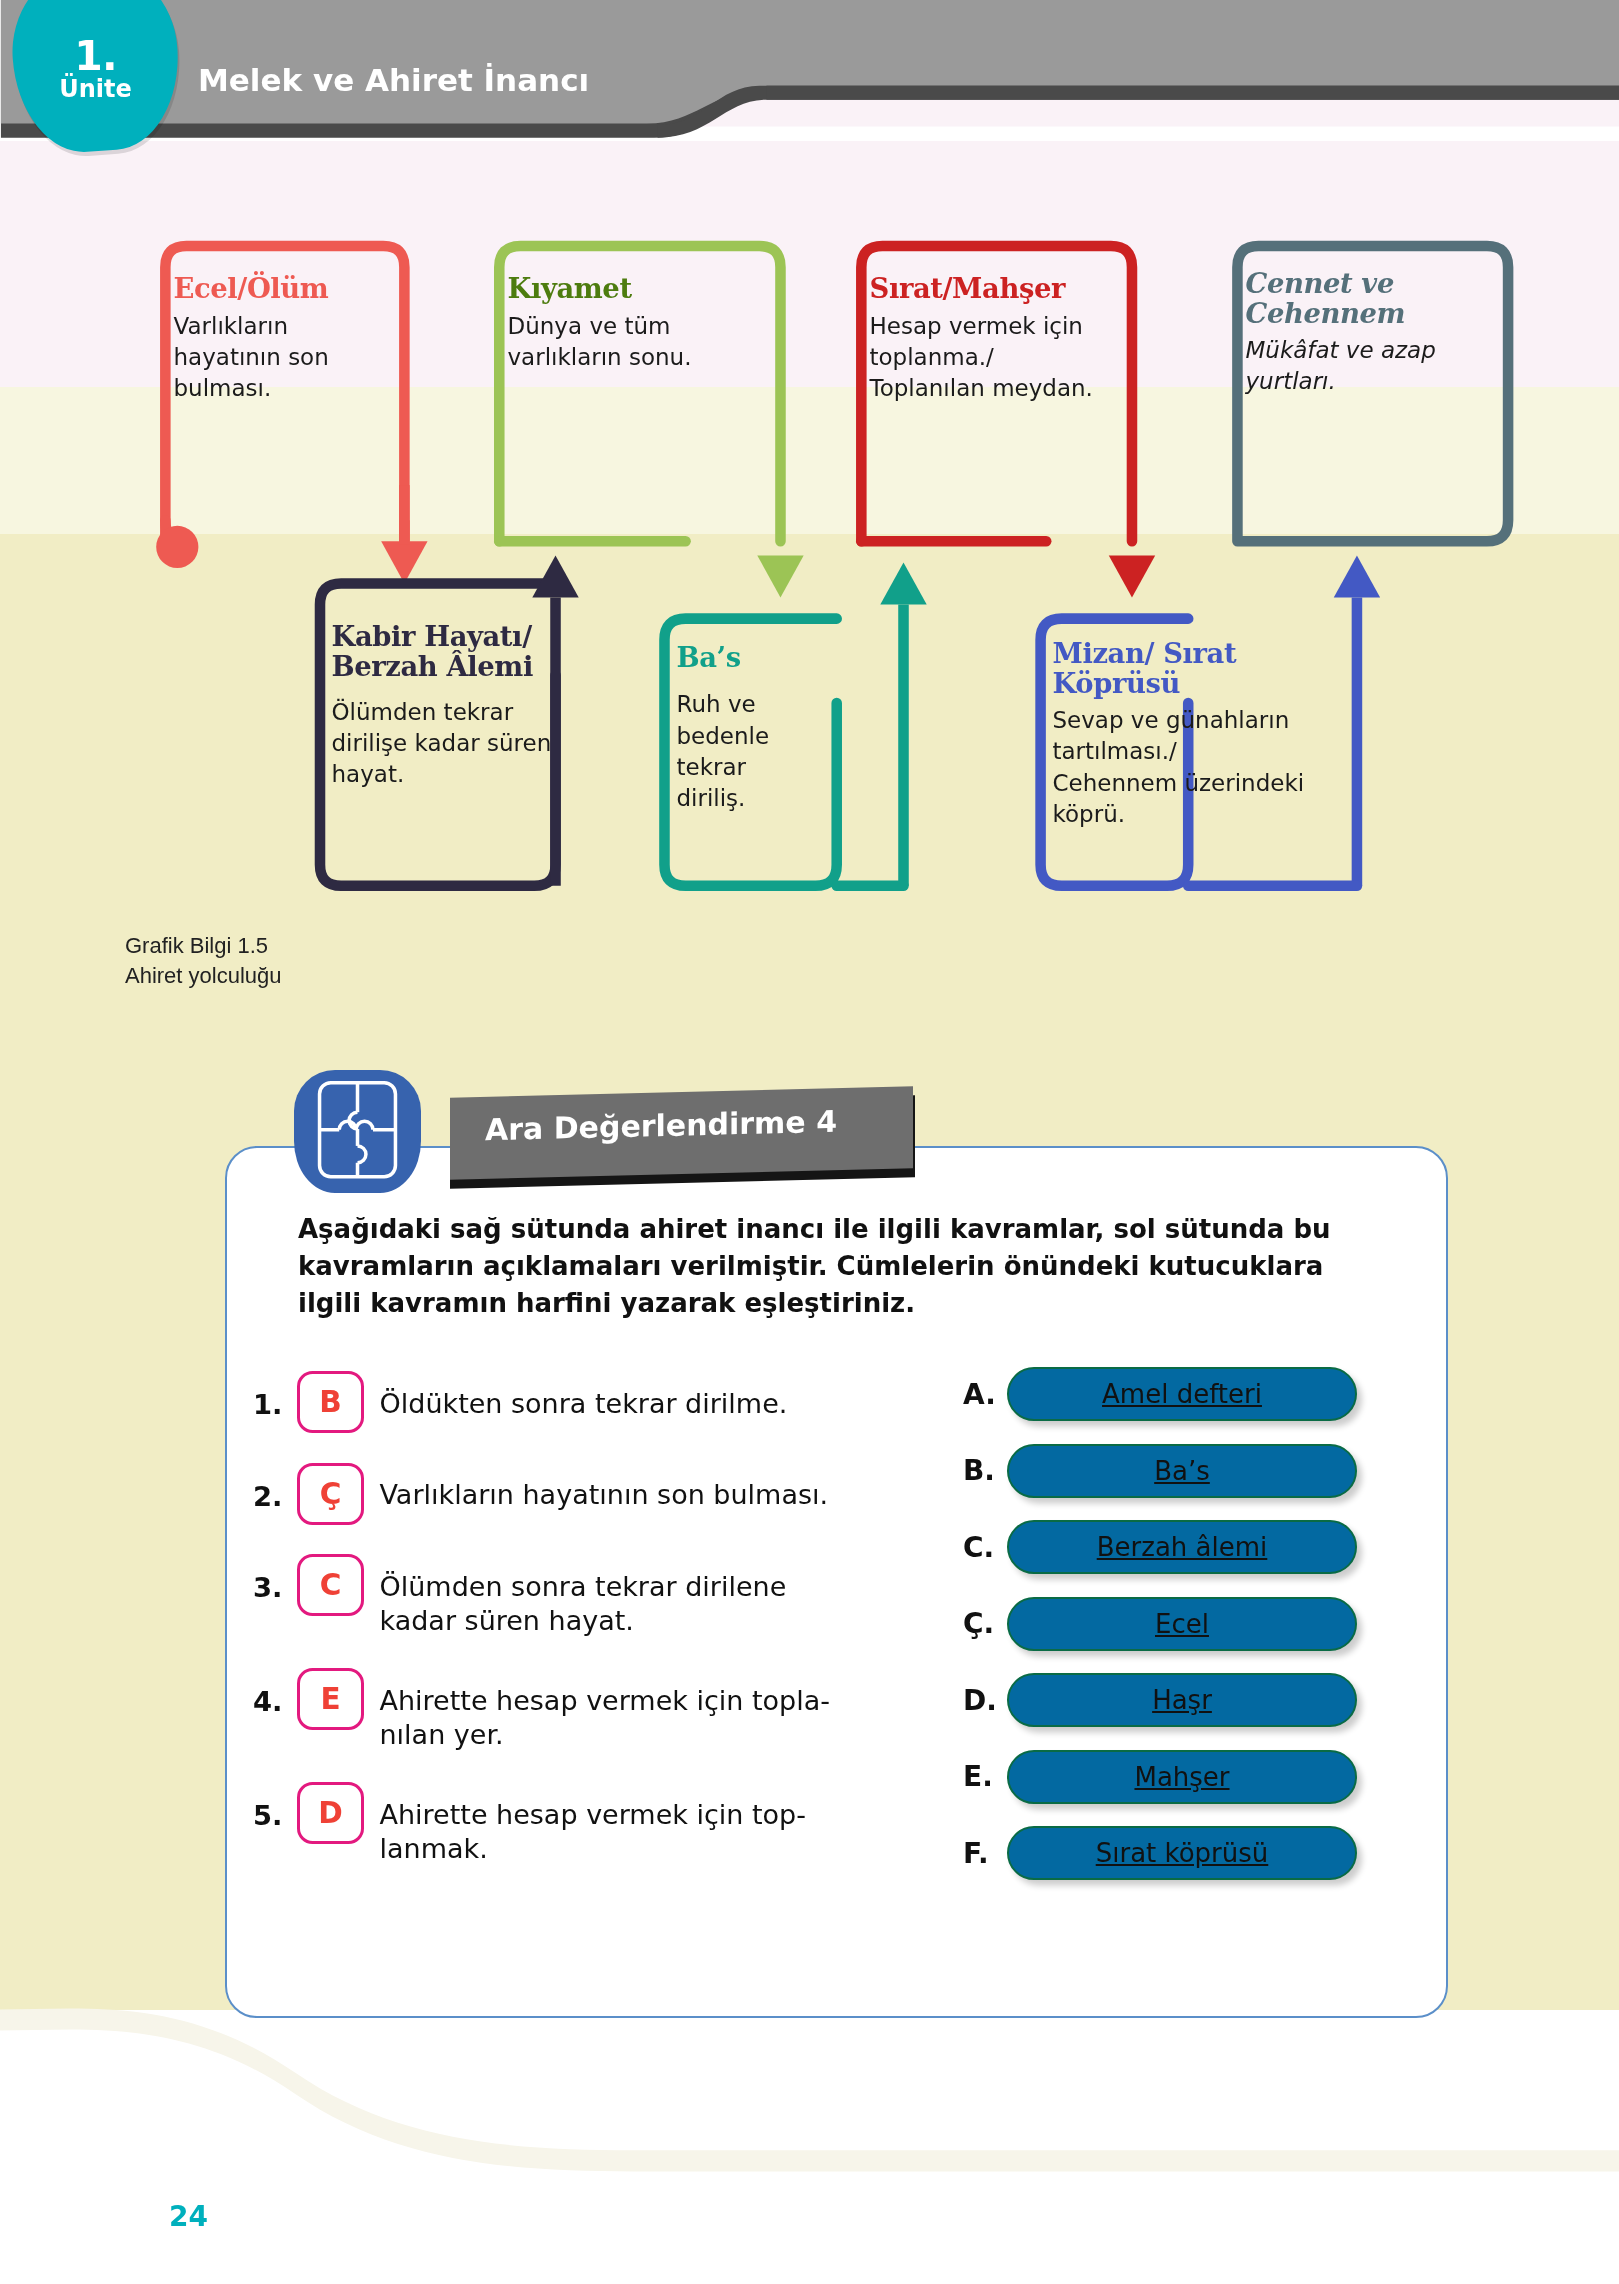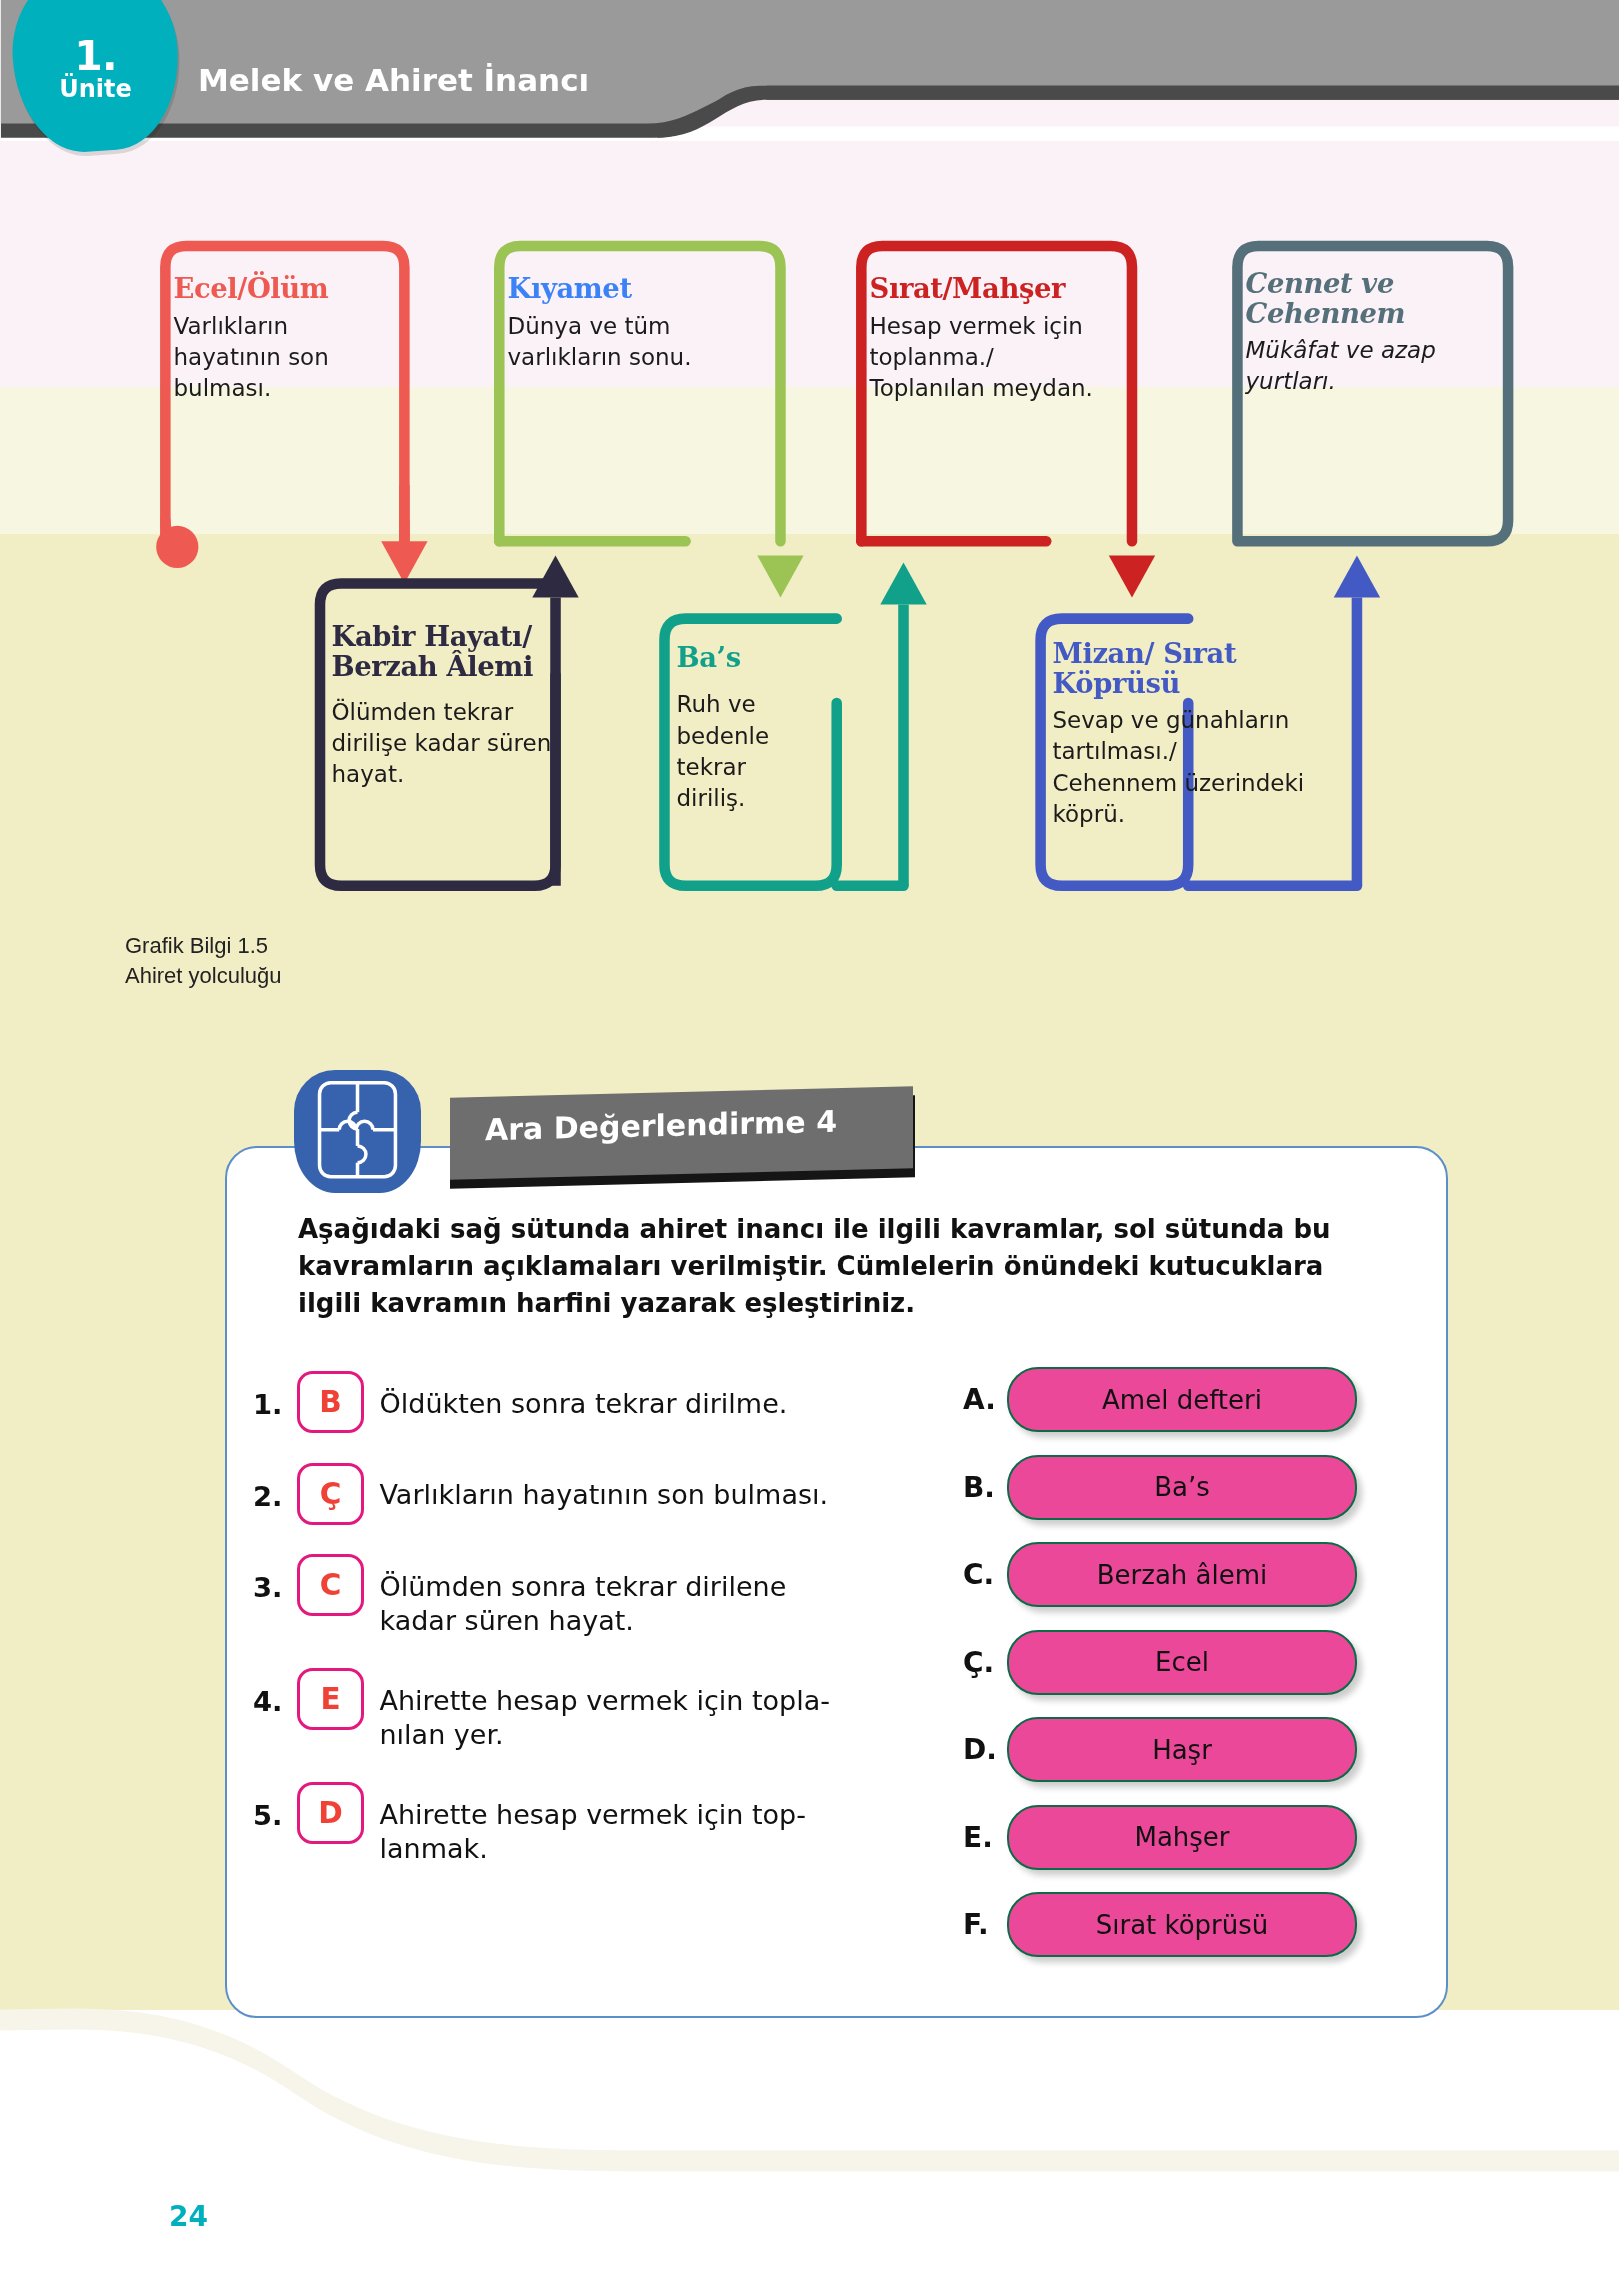--- a/index.html
+++ b/index.html
@@ -164,28 +164,29 @@
   
   .ex-right { position: absolute; left: 963px; top: 1367px; width: 394px; z-index: 3; }
   .opt-row { display: flex; align-items: center; margin-bottom: 22.5px; }
   .opt-letter {
     flex: 0 0 44px; width: 44px;
     font-family: "DejaVu Sans", sans-serif;
     font-weight: bold; font-size: 28px; color: #111;
   }
   .opt-pill {
     flex: 1;
-    height: 65px;
+    height: 54px;
     border: 2.8px solid #0a6b45;
     border-radius: 31px;
-    background: #ec4899;
+    background: #0369a1;
     display: flex; align-items: center; justify-content: center;
     font-family: "DejaVu Sans", sans-serif;
     font-size: 26px; color: #111;
     box-shadow: 4.9px 5.6px 6.3px rgba(0,0,0,0.20);
+    text-decoration: underline;
   }
 
   .page-num {
     position: absolute; left: 169px; top: 2200px;
     color: #00b0bd; font-weight: bold; font-size: 28px;
     font-family: "DejaVu Sans", sans-serif;
     z-index: 5;
   }
 </style>
 </head>
@@ -281,21 +282,21 @@
         <path d="M1690,1260 L1930,1260" stroke="#4359c4" stroke-width="15" stroke-linecap="round" fill="none"></path>
       </g>
     </svg>
 
     <div class="fbox" style="left:151px; top:250px; width:253px;">
       <div class="ftitle" style="color:#ee5a52;">Ecel/Ölüm</div>
       <div class="fbody" style="width:176px;">Varlıkların hayatının son bulması.</div>
     </div>
 
     <div class="fbox" style="left:485px; top:250px; width:295px;">
-      <div class="ftitle" style="color:#3b82f6;">Kıyamet</div>
+      <div class="ftitle" style="color:#4d7c0f;">Kıyamet</div>
       <div class="fbody" style="width:218px;">Dünya ve tüm varlıkların sonu.</div>
     </div>
 
     <div class="fbox" style="left:847px; top:250px; width:285px;">
       <div class="ftitle" style="color:#cc2222;">Sırat/Mahşer</div>
       <div class="fbody" style="width:243px;">Hesap vermek için toplanma./ Toplanılan meydan.</div>
     </div>
 
     <div class="fbox" style="left:1223px; top:245px; width:288px;font-style:italic;">
       <div class="ftitle" style="color:#55707a; width:197px;">Cennet ve Cehennem</div>

